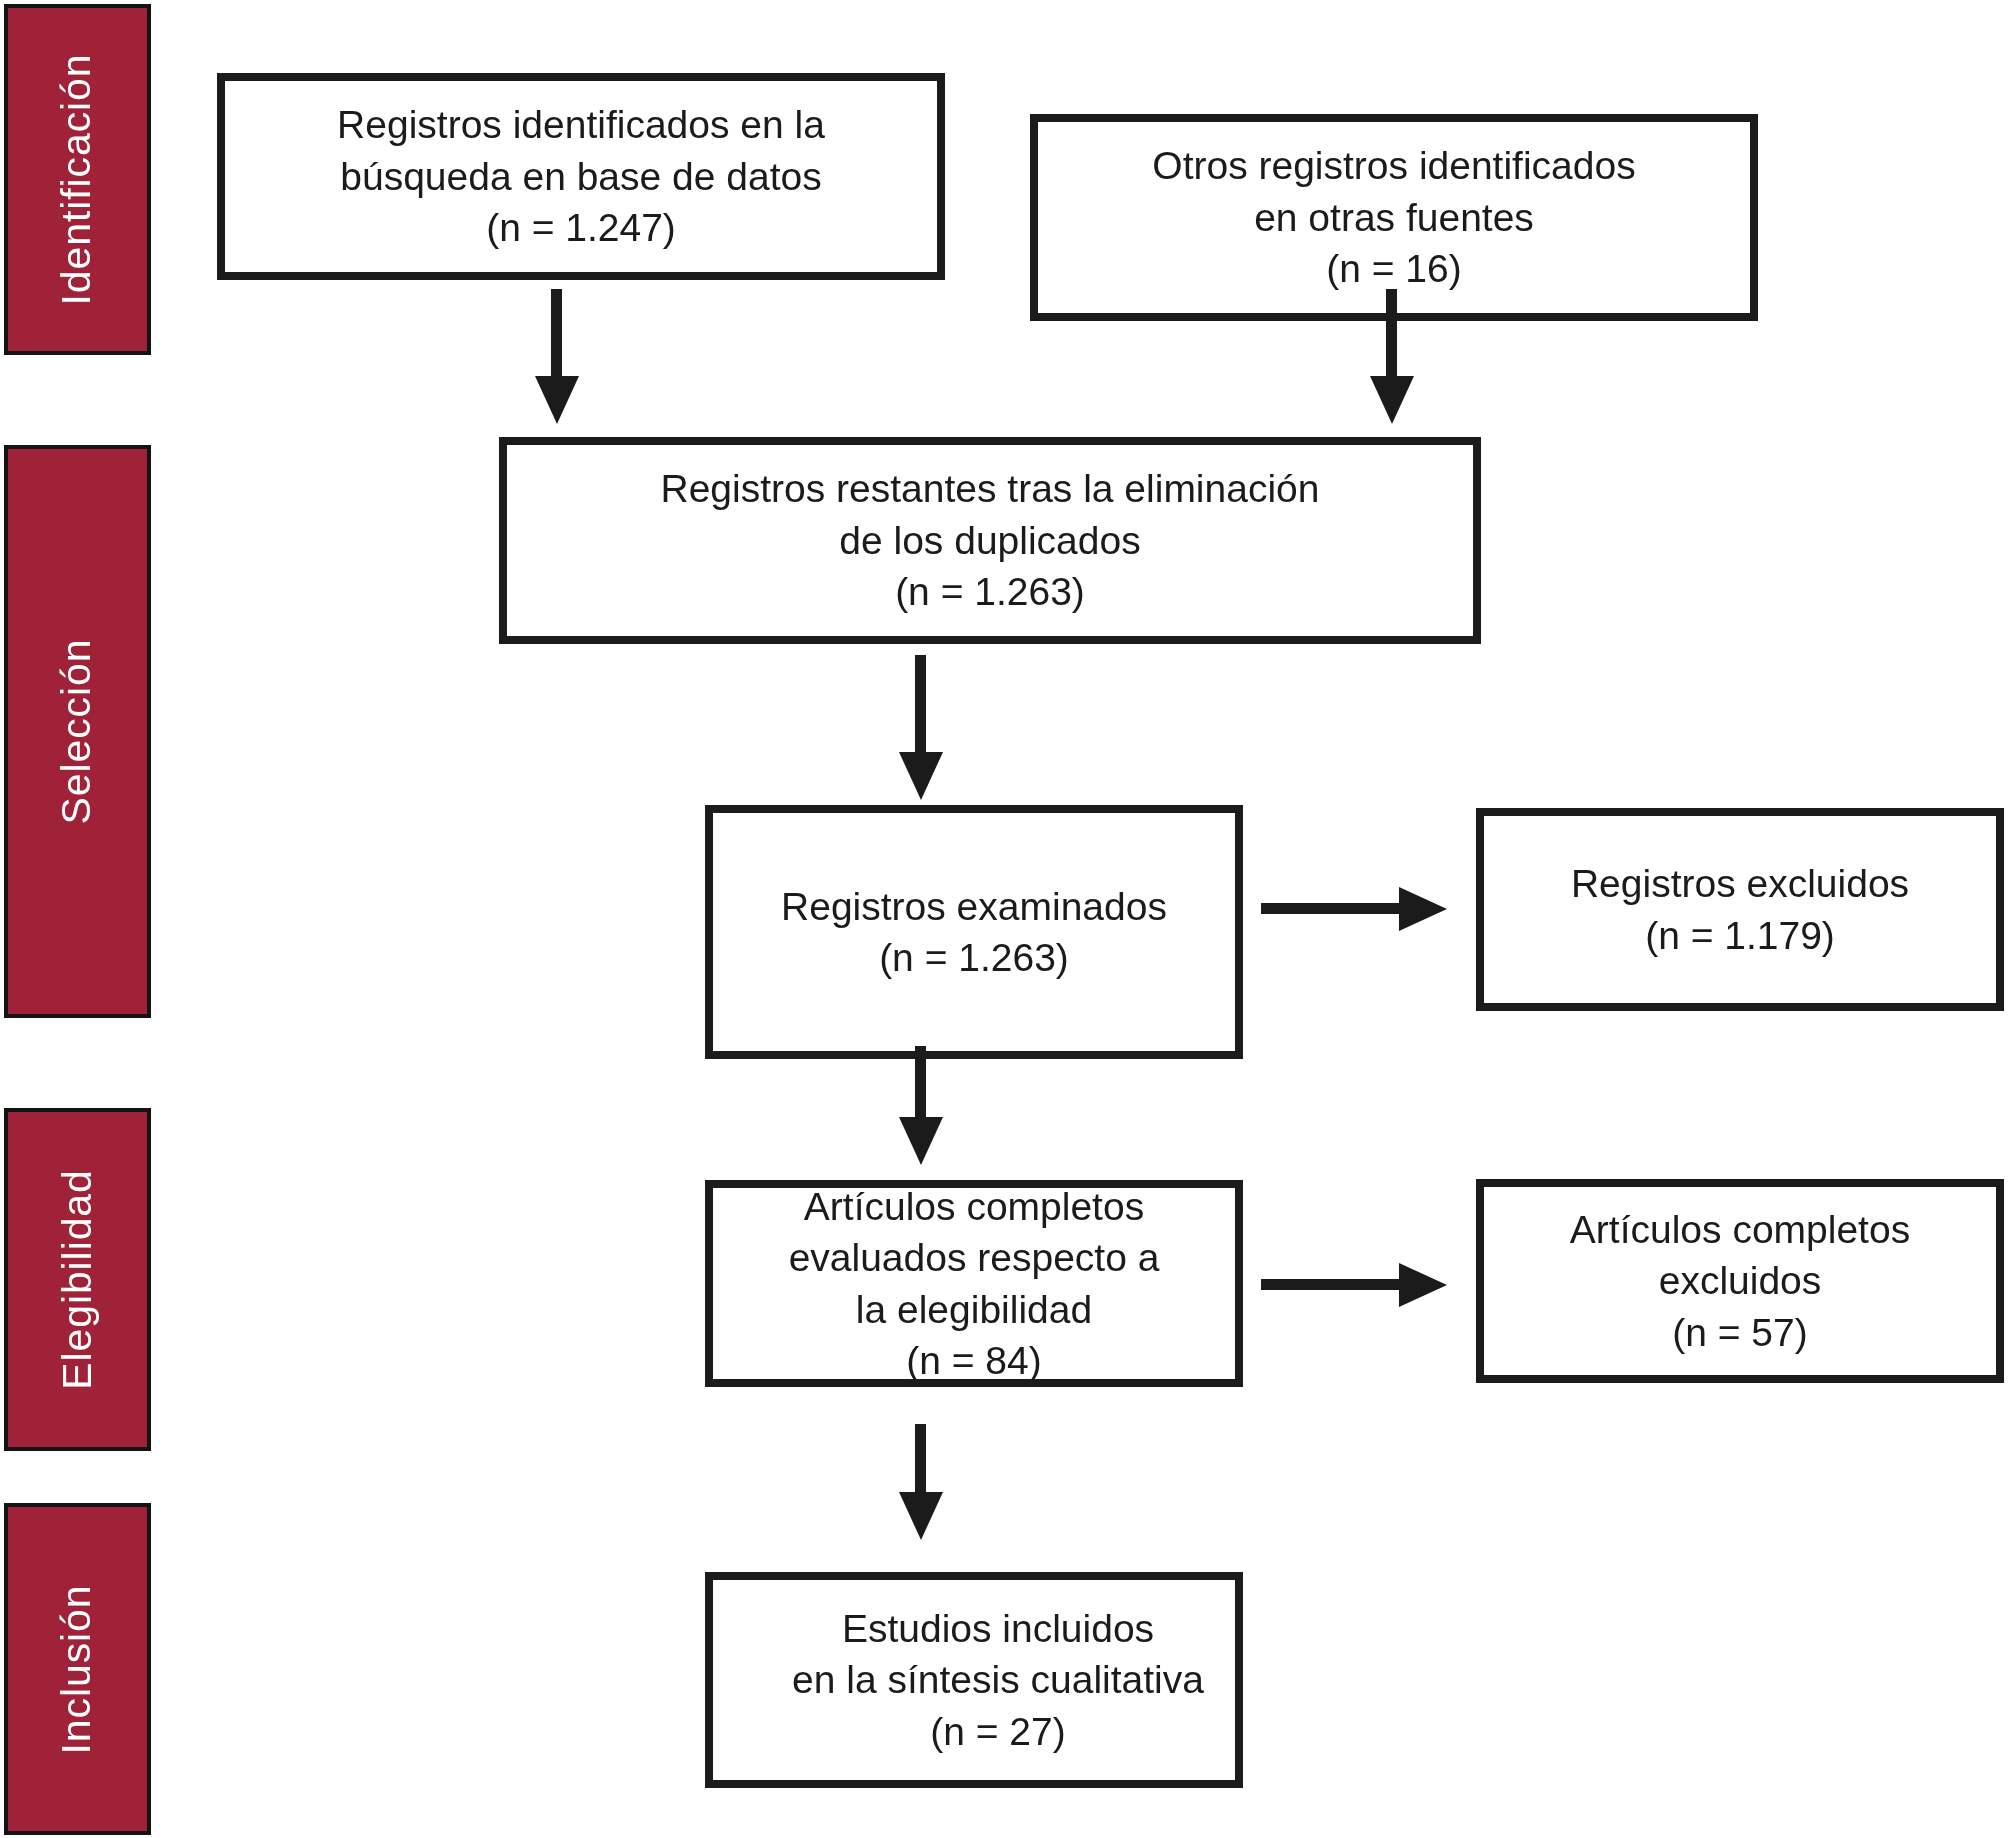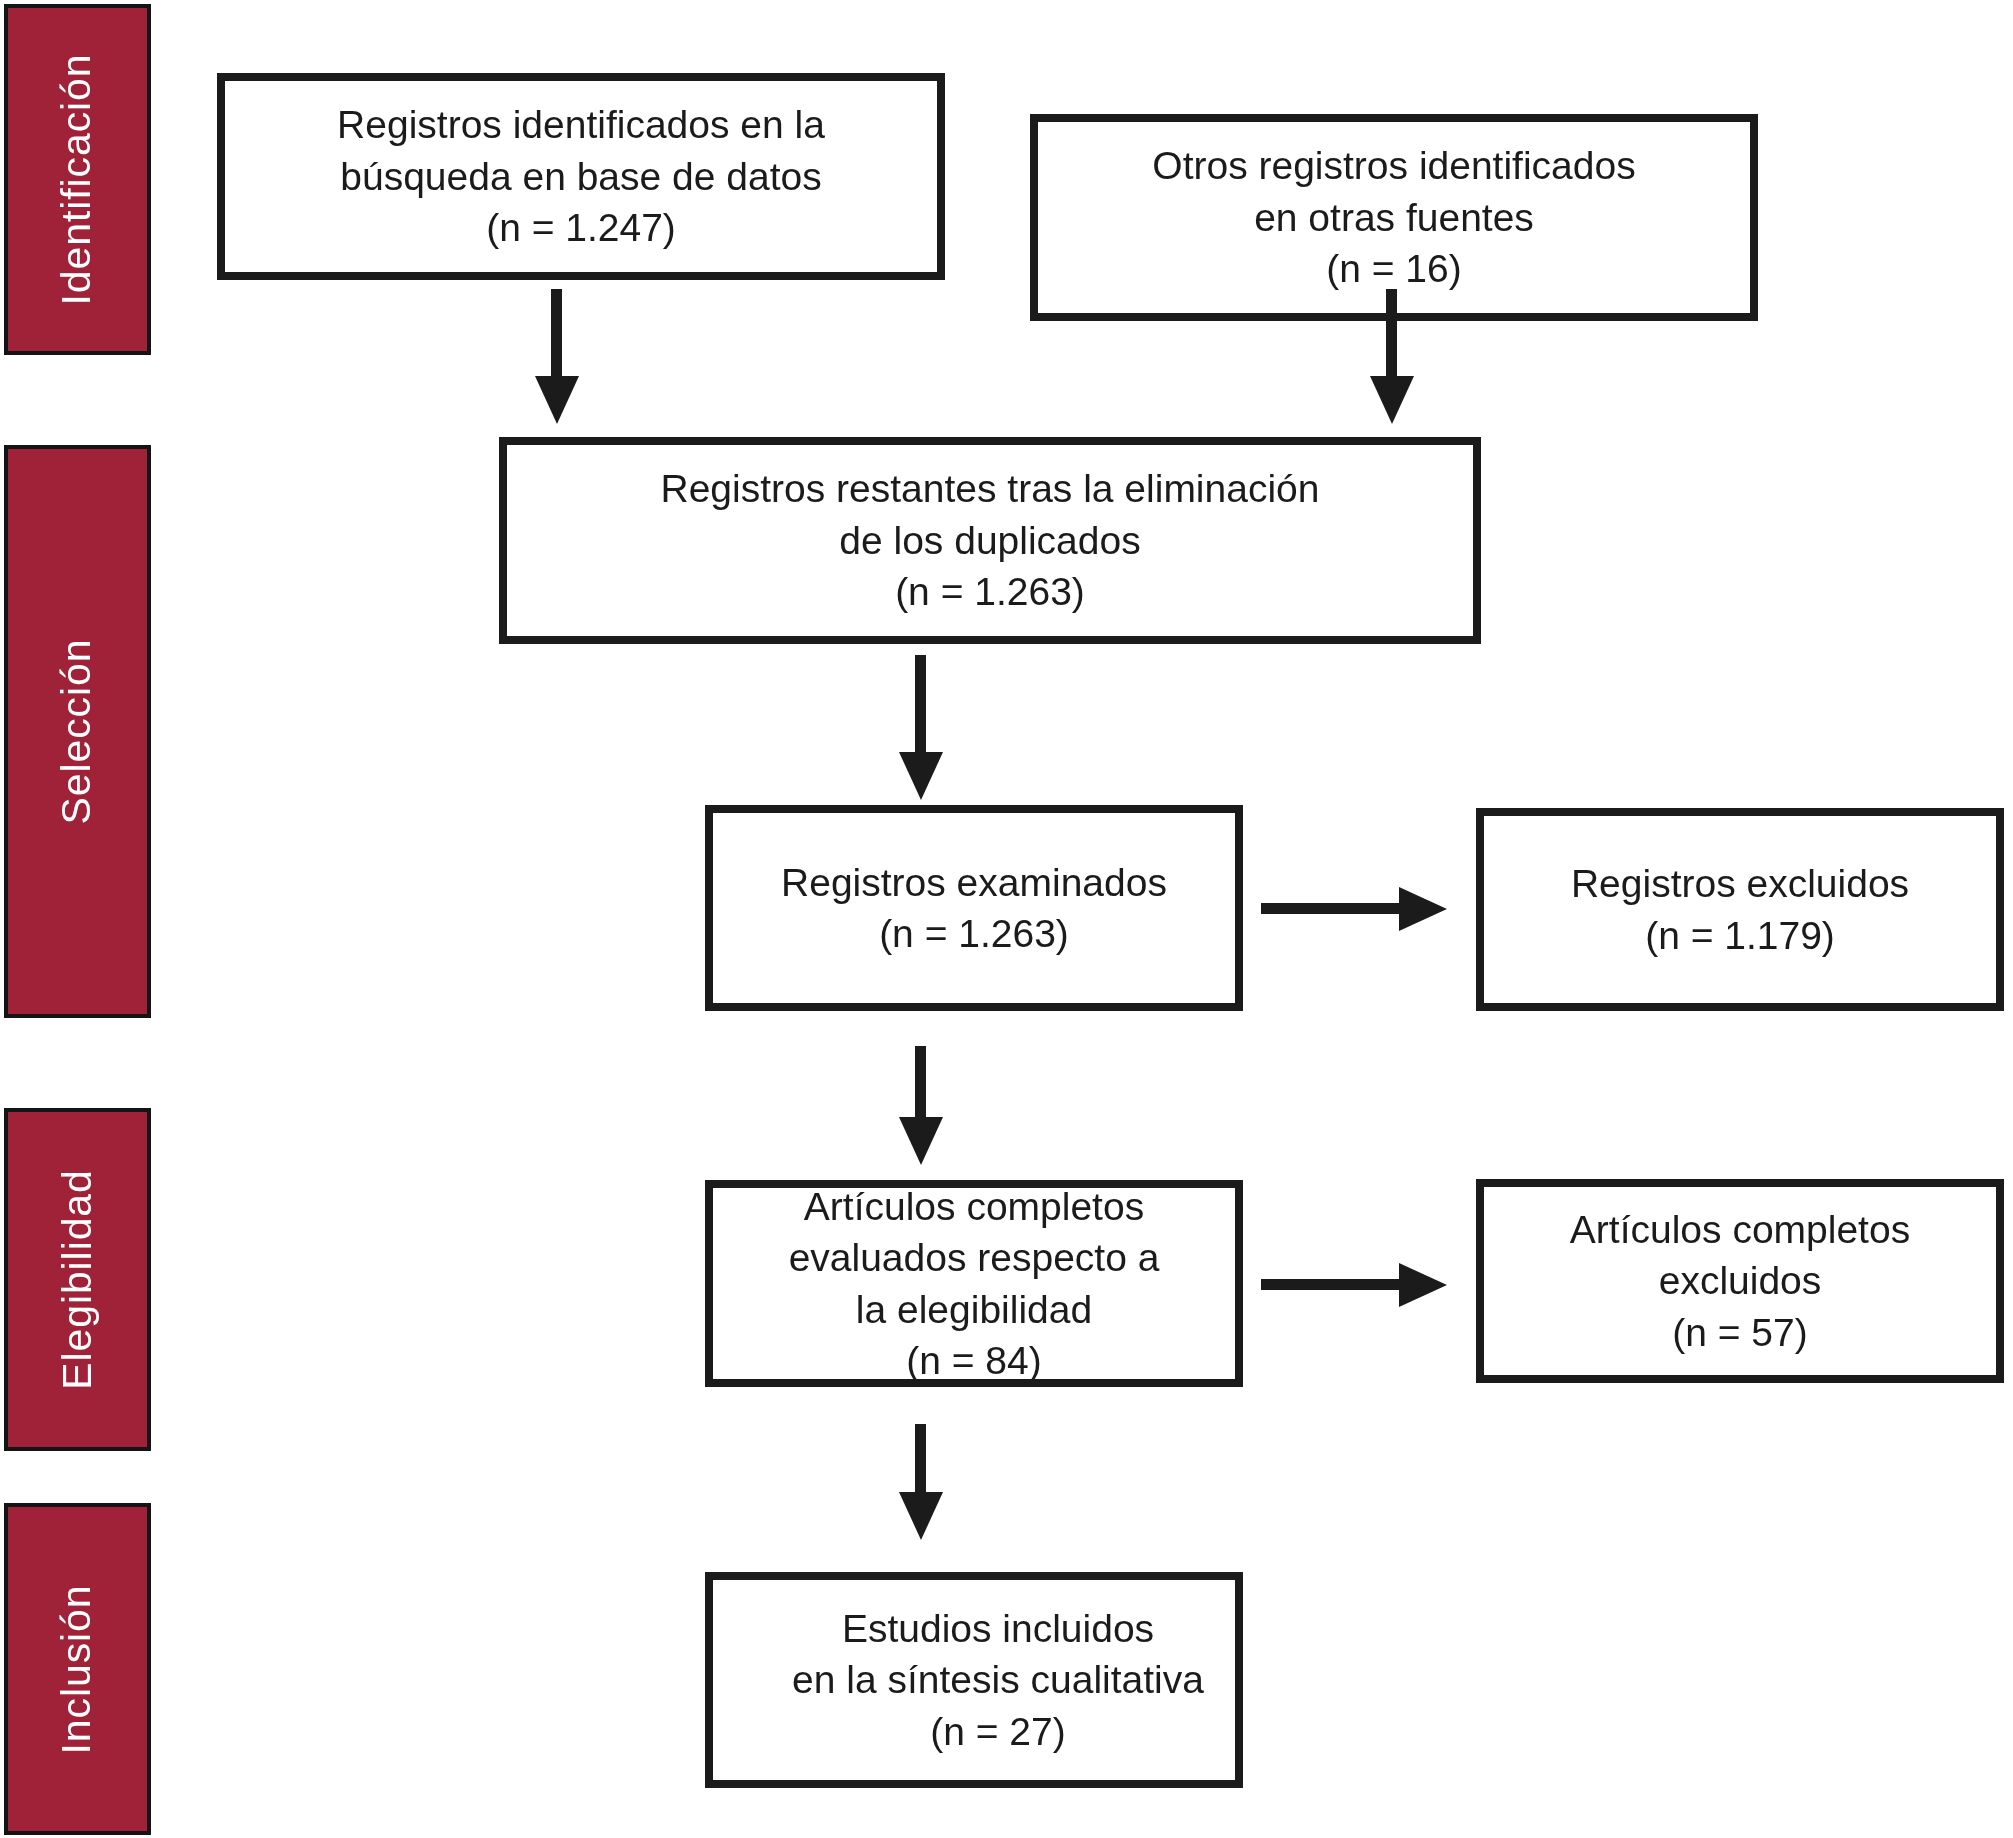--- a/index.html
+++ b/index.html
@@ -47,21 +47,21 @@
     justify-content: center;
     text-align: center;
     color: #1b1b1b;
     font-size: 39px;
     line-height: 1.32;
     white-space: pre-line;
   }
   .box-1 { left: 190px;  top: 73px;   width: 728px;  height: 207px; margin-left: 27px; }
   .box-2 { left: 1030px; top: 73px;   width: 728px;  height: 207px; margin-top: 41px; }
   .box-3 { left: 499px;  top: 437px;  width: 982px; height: 207px; }
-  .box-4 { left: 705px;  top: 805px;  width: 538px;  height: 206px; }
+  .box-4 { left: 705px;  top: 805px;  width: 538px;  height: 254px; }
   .box-5 { left: 1476px; top: 808px;  width: 528px;  height: 203px; text-align: center; }
   .box-6 { left: 705px;  top: 1180px; width: 538px;  height: 207px; }
   .box-7 { left: 1476px; top: 1179px; width: 528px;  height: 204px; }
   .box-8 { left: 705px;  top: 1572px; width: 538px;  height: 216px; padding-left: 48px; }
 
   
   .arrow-v {
     position: absolute;
     width: 45px;
     display: flex;

